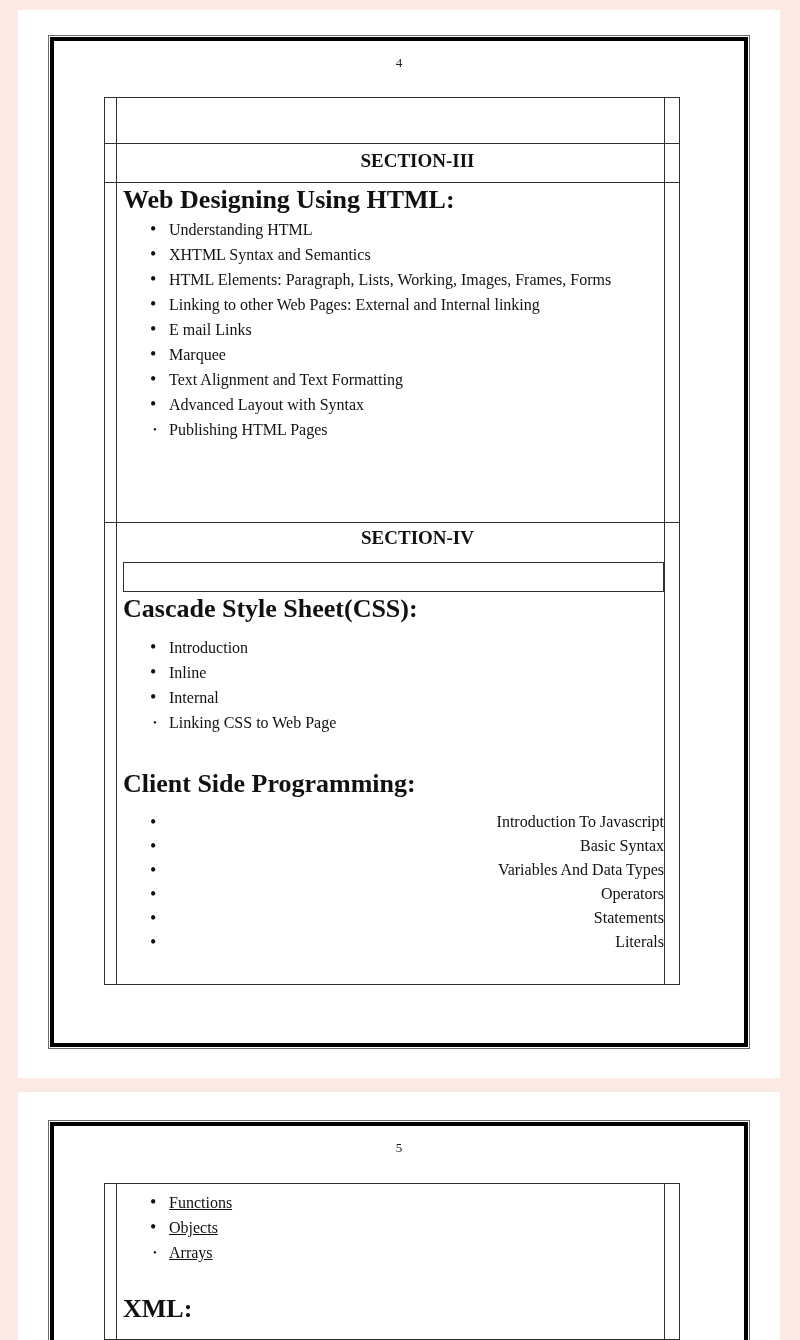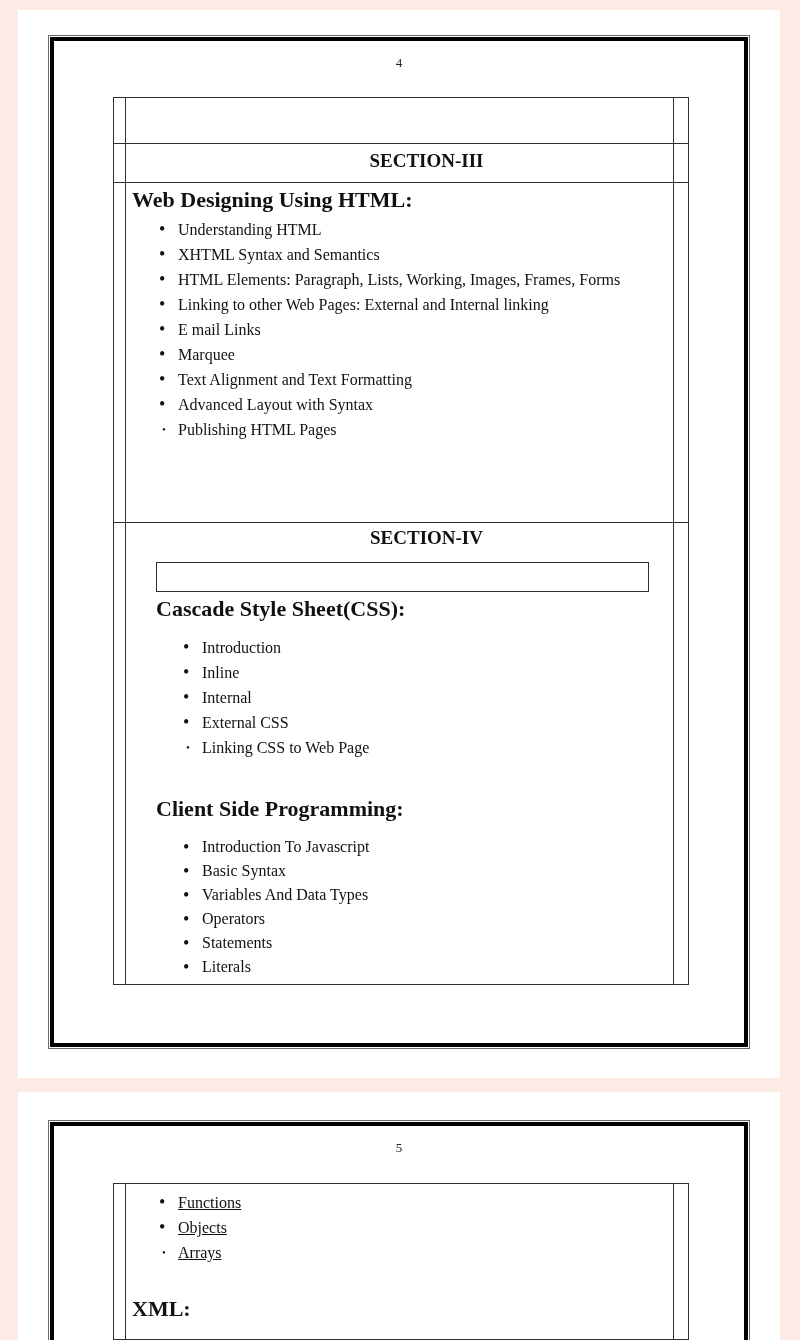--- a/index.html
+++ b/index.html
@@ -30,48 +30,48 @@
   #page-5 .frame { top:30px; height:500px; }
 
   .page-num {
     position:absolute; left:0; right:0;
     text-align:center; font-size:13px; color:#222;
   }
   #page-4 .page-num { top:45px; }
   #page-5 .page-num { top:48px; }
 
   .syllabus-table {
-    position:absolute; left:95px; width:576px;
+    position:absolute; left:86px; width:576px;
     border:1px solid #2f2f2f;
     background:#fff;
   }
   #page-4 .syllabus-table { top:87px; height:888px; display:flex; flex-direction:column; }
   #page-5 .syllabus-table { top:91px; height:250px; border-bottom:none; display:flex; flex-direction:column; }
 
   .t-row { display:flex; }
   .t-row + .t-row { border-top:1px solid #2f2f2f; }
   .cell-l { width:12px; border-right:1px solid #2f2f2f; flex:none; }
   .cell-r { width:15px; border-left:1px solid #2f2f2f; flex:none; }
   .cell-main { flex:1 1 auto; position:relative; overflow:hidden; }
 
   #page-4 .row-blank   { height:45px; flex:none; }
   #page-4 .row-sec3    { height:39px; flex:none; }
   #page-4 .row-content { height:340px; flex:none; }
-  #page-4 .row-sec4    { flex:1 1 auto;gap:24px; }
+  #page-4 .row-sec4    { flex:1 1 auto; }
   #page-5 .row-cont    { height:155px; flex:none; }
   #page-5 .row-next    { flex:1 1 auto; }
 
   .section-title {
     text-align:center; font-weight:bold; font-size:19px; line-height:24px;
     padding-left:54px; margin-top:5px;
   }
   .row-sec4 .section-title { margin-top:3px; }
 
   .block-heading {
-    font-weight:bold; font-size:22px; line-height:24px;
+    font-weight:bold; font-size:26px; line-height:24px;
     margin:5px 0 0 6px;
   }
 
   ul.bullets {
     margin:5px 0 0 0; padding:0 0 0 52px;
     font-size:16px; line-height:25px; list-style:none;
   }
   ul.bullets li { position:relative; }
   ul.bullets li::before {
     content:"\2022";
@@ -80,21 +80,21 @@
   }
   ul.bullets li.small-dot::before { font-size:11px; left:-16px; }
   li.wrap-narrow { max-width:450px; }
 
   .empty-box {
     height:30px; margin:12px 0 0 6px;
     border:1px solid #2f2f2f;
   }
   .css-list  { margin-top:14px !important; }
   .client-heading { margin-top:37px !important; }
-  .js-list   { margin-top:14px !important; line-height:24px !important; }
+  .js-list   { margin-top:14px !important; line-height:24px !important;text-align:right; }
   .p5-list   { margin-top:6px !important;text-decoration:underline; }
   .xml-heading { margin-top:32px !important; }
 </style>
 </head>
 <body>
 
 <div class="page" id="page-4">
   <div class="page-num">4</div>
   <div class="frame"></div>
 
@@ -136,21 +136,20 @@
     <div class="t-row row-sec4">
       <div class="cell-l"></div>
       <div class="cell-main">
         <div class="section-title">SECTION-IV</div>
         <div class="empty-box"></div>
         <div class="block-heading">Cascade Style Sheet(CSS):</div>
         <ul class="bullets css-list">
           <li>Introduction</li>
           <li>Inline</li>
           <li>Internal</li>
-          <li>External CSS</li>
           <li class="small-dot">Linking CSS to Web Page</li>
         </ul>
         <div class="block-heading client-heading">Client Side Programming:</div>
         <ul class="bullets js-list">
           <li>Introduction To Javascript</li>
           <li>Basic Syntax</li>
           <li>Variables And Data Types</li>
           <li>Operators</li>
           <li>Statements</li>
           <li>Literals</li>

